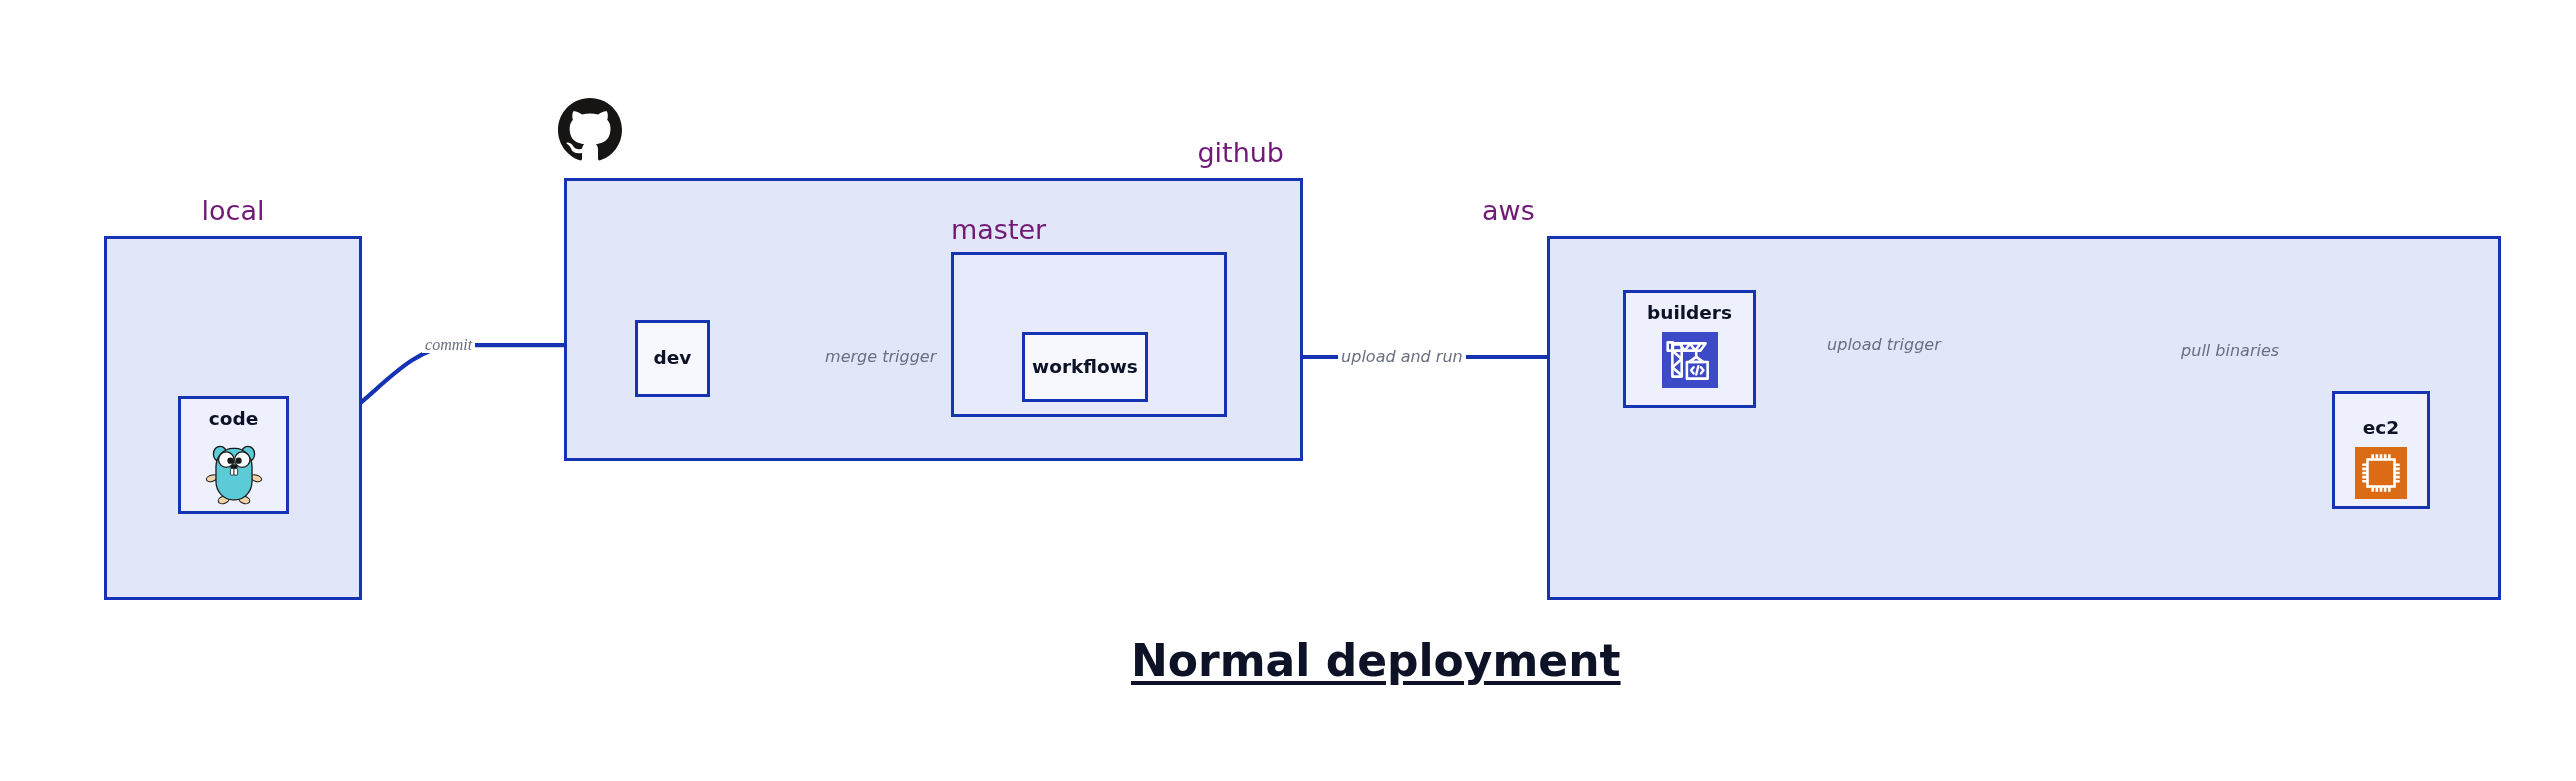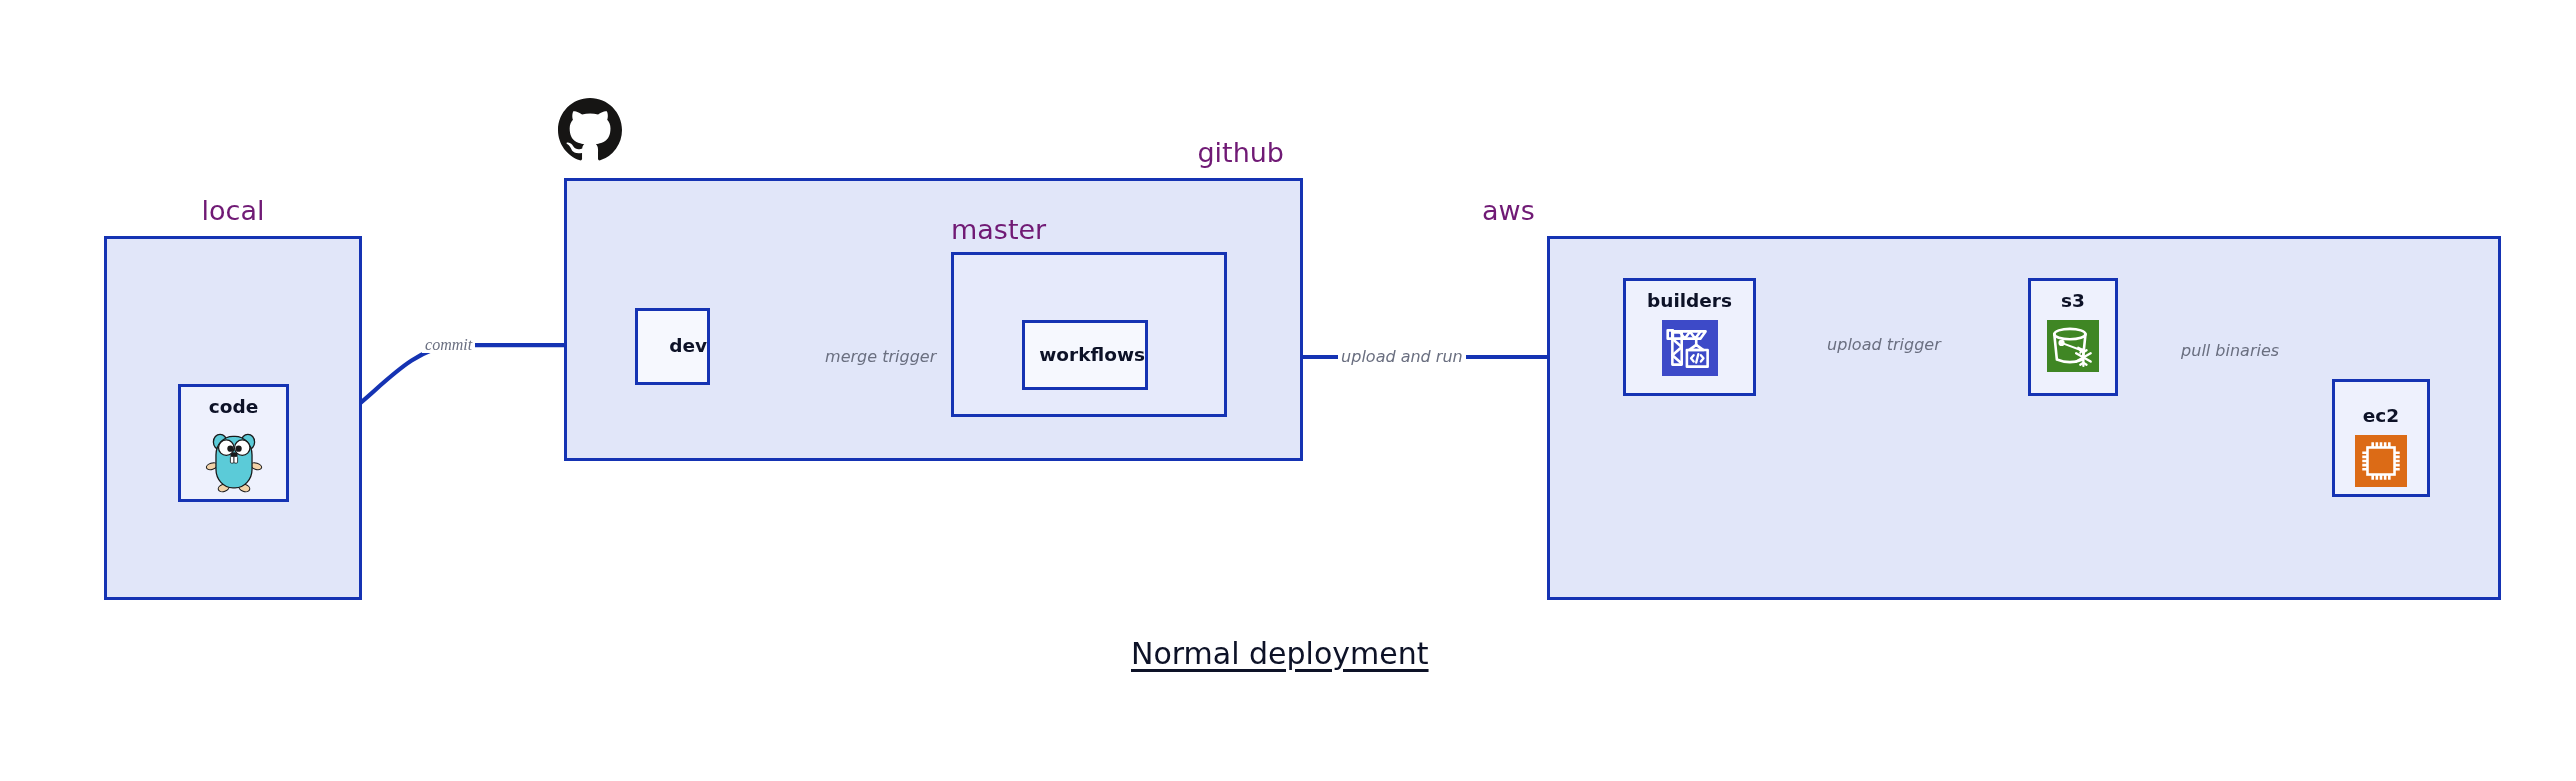--- a/index.html
+++ b/index.html
@@ -39,25 +39,25 @@
 
   
   .node {
     position: absolute;
     box-sizing: border-box;
     background: #eef1fd;
     border: 3.6px solid #1533b3;
     display: flex;
     flex-direction: column;
     align-items: center;
+    margin-top: 12px;
   }
   .node.white {
     background: #f6f8fe;
     justify-content: center;
-    align-items: flex-end;
   }
   .node-label {
     color: #0d1227;
     font-size: 18.5px;
     font-weight: 700;
     line-height: 1;
     white-space: nowrap;
   }
   .node-icon {
     display: block;
@@ -83,22 +83,22 @@
     padding: 0 3.1px;
   }
   .edge-label.on-fill {
     background: #e1e6f9;
   }
 
   
   #diagram-title {
     position: absolute;
     color: #0d1227;
-    font-size: 30px;
-    font-weight: 400;
+    font-size: 44px;
+    font-weight: 700;
     line-height: 1;
     text-decoration: underline;
     text-underline-offset: 5.2px;
     white-space: nowrap;
   }
 
   
   #github-mark {
     position: absolute;
   }
@@ -210,45 +210,20 @@
         </g>
         <g fill="none" stroke="#ffffff" stroke-width="4.5" stroke-linecap="round" stroke-linejoin="round">
           <path d="M61 68 L56 74 L61 80"></path>
           <path d="M75 68 L80 74 L75 80"></path>
           <path d="M70 66 L66 82"></path>
         </g>
       </svg>
     </span>
   </div>
 
-  <div class="node" style="left:2028px; top:278px; width:90px; height:118px; padding-top:11.3px;">
-    <span class="node-label">s3</span>
-    <span class="node-icon" style="margin-top:9.3px;">
-      <svg width="52" height="52" viewBox="0 0 100 100">
-        <rect x="0" y="0" width="100" height="100" fill="#3f8624"></rect>
-        <g fill="none" stroke="#ffffff" stroke-width="5" stroke-linecap="round" stroke-linejoin="round">
-
-          <ellipse cx="44" cy="27" rx="30" ry="10"></ellipse>
-          <path d="M14 27 L19 76 Q44 86 69 76 L74 27"></path>
-
-          <path d="M28 44 L66 58" stroke-width="4"></path>
-          <circle cx="28" cy="44" r="3.5" fill="#ffffff"></circle>
-          <path d="M60 53 L68 57 L64 63" stroke-width="4"></path>
-        </g>
-        <g stroke="#ffffff" stroke-width="4.5" stroke-linecap="round">
-
-          <path d="M70 56 L70 88"></path>
-          <path d="M56 64 L84 80"></path>
-          <path d="M84 64 L56 80"></path>
-          <path d="M70 62 L64 58 M70 62 L76 58"></path>
-          <path d="M70 82 L64 86 M70 82 L76 86"></path>
-        </g>
-      </svg>
-    </span>
-  </div>
 
   <div class="node" style="left:2332px; top:379px; width:98px; height:118px; padding-top:25px;">
     <span class="node-label">ec2</span>
     <span class="node-icon" style="margin-top:9.3px;">
       <svg width="52" height="52" viewBox="0 0 100 100">
         <rect x="0" y="0" width="100" height="100" fill="#dc6b16"></rect>
         <g stroke="#ffffff" stroke-width="5" fill="none">
           <rect x="24" y="24" width="52" height="52"></rect>
         </g>
         <g stroke="#ffffff" stroke-width="5" stroke-linecap="butt">

